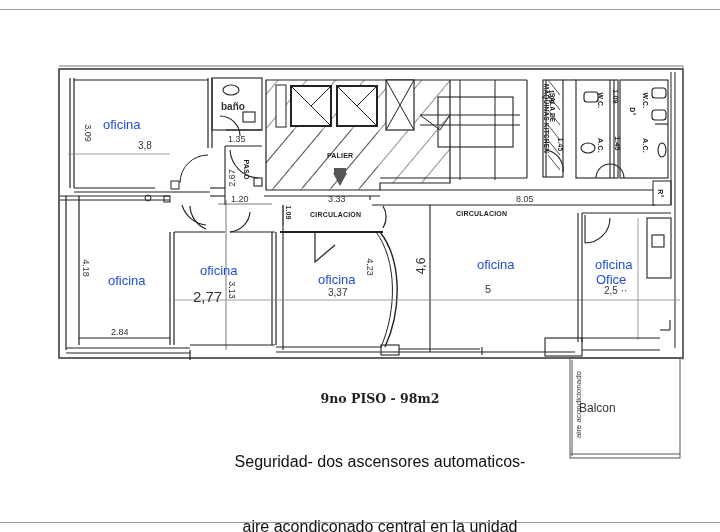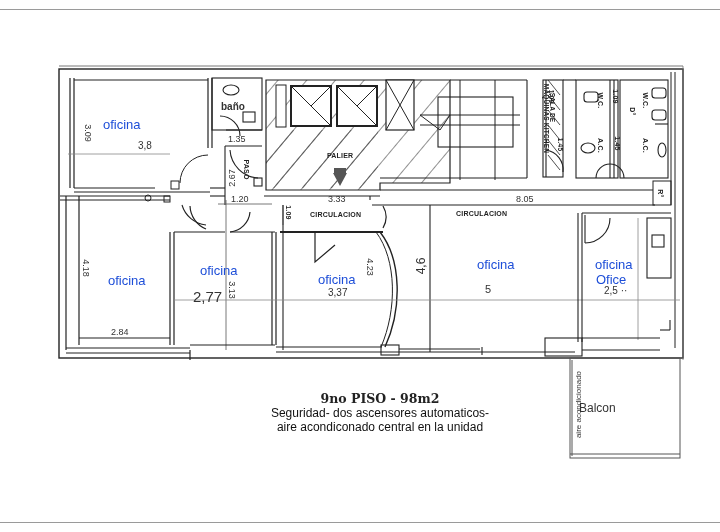--- a/index.html
+++ b/index.html
@@ -8,21 +8,21 @@
   .hr-bot { position:absolute; left:0; top:522px; width:720px; height:1px; background:#9a9a9a; }
   svg.plan { position:absolute; left:0; top:0; }
   .lbl { position:absolute; white-space:nowrap; color:#444; }
   .room { font-size:13px; color:#1d4ed8; }
   .dim { font-size:9px; color:#333; }
   .tiny { font-size:7px; font-weight:bold; color:#222; letter-spacing:0.2px; }
   .rot { transform-origin:center center; }
   .caption { position:absolute; left:200px; width:360px; text-align:center; }
   .cap-title { font-family:"DejaVu Serif", serif; font-weight:bold; font-size:12.5px; color:#222; }
   .cap-sub { font-family:"DejaVu Serif", serif; font-weight:bold; font-size:12.5px; color:#222; }
-  .cap-line { font-family:"Liberation Sans", sans-serif; font-size:12px; color:#111; }
+  .cap-line { font-family:"Liberation Sans", sans-serif; font-size:16px; color:#111;margin-top:47px; }
 </style>
 </head>
 <body>
 
 <div class="hr-top"></div>
 <div class="hr-bot"></div>
 
 <svg class="plan" width="720" height="532" viewBox="0 0 720 532" xmlns="http://www.w3.org/2000/svg">
   <defs>
     <pattern id="hatch" patternUnits="userSpaceOnUse" width="22" height="22" patternTransform="rotate(40)">

